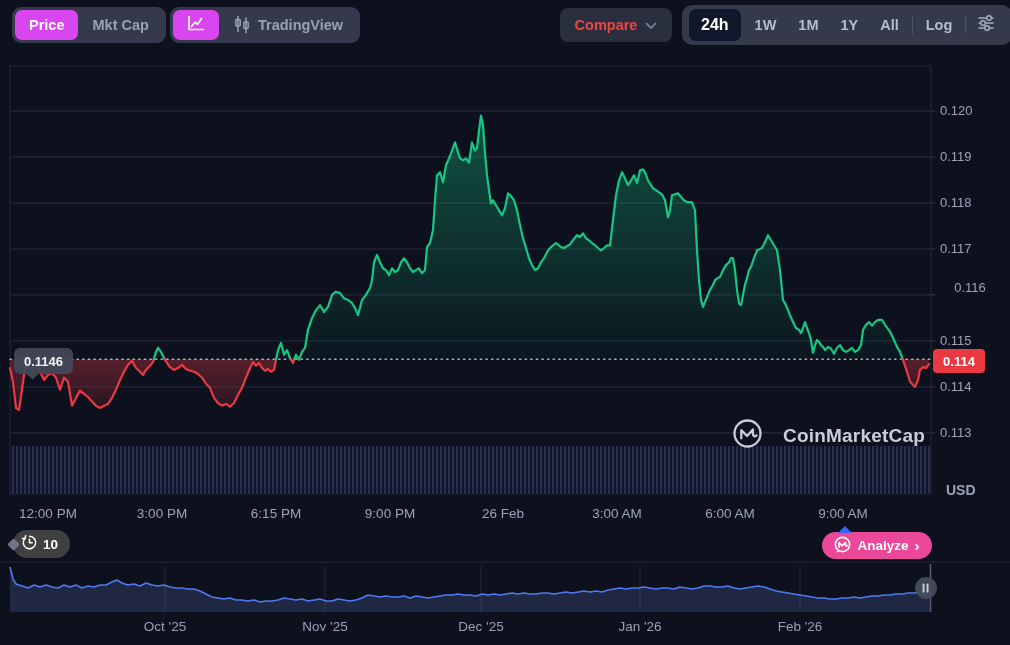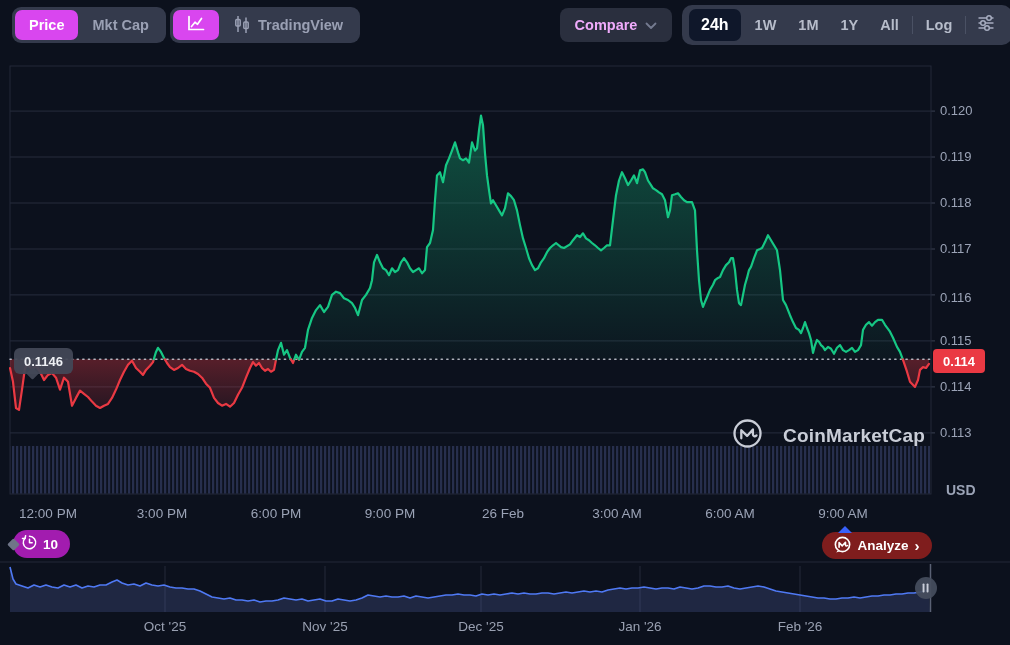--- a/index.html
+++ b/index.html
@@ -10,21 +10,21 @@
 
   
   .seg{position:absolute;top:7px;height:36px;display:flex;align-items:center;
        background:#343a4c;border-radius:9px;padding:3px;}
   .seg .opt{height:30px;display:flex;align-items:center;padding:0 14px;color:#9aa0b4;
             font-size:14.5px;font-weight:700;cursor:pointer;white-space:nowrap;}
   .seg .sel{background:#d946ef;border-radius:7px;color:#fff;}
   .seg .tv{gap:7px;}
   .compare{position:absolute;left:560px;top:8px;width:112px;height:34px;background:#2a2f3e;
            border-radius:8px;display:flex;align-items:center;justify-content:center;gap:8px;
-           color:#f0abfc;font-size:14.5px;font-weight:600;cursor:pointer;}
+           color:#ef4444;font-size:14.5px;font-weight:600;cursor:pointer;}
   .ranges{position:absolute;left:682px;top:5px;height:40px;background:#343a4c;border-radius:10px;
           display:flex;align-items:center;padding:0 8px 0 4px;}
   .ranges .r{padding:0 11px;color:#b6bcca;font-size:14.5px;font-weight:600;cursor:pointer;}
   .ranges .rsel{background:#0f172a;border-radius:7px;height:32px;display:flex;align-items:center;
           padding:0 12px;color:#fff;font-weight:700;margin:0 3px;}
   .ranges .sep{width:1px;height:18px;background:#4a5164;margin:0 2px;}
   .ranges .gear{display:flex;align-items:center;padding:0 7px;cursor:pointer;}
 
   
   .ylab{position:absolute;left:940px;width:60px;color:#9ba3b6;font-size:13px;}
@@ -38,26 +38,26 @@
   .tooltip .tip{position:absolute;left:14px;bottom:-4px;width:9px;height:9px;background:rgba(66,72,86,.95);
            transform:rotate(45deg);border-radius:1.5px;}
   .badge{position:absolute;left:933px;top:349px;width:52px;height:24px;background:#ea3943;border-radius:4px;
          display:flex;align-items:center;justify-content:center;color:#fff;font-size:13px;font-weight:700;}
 
   
   .watermark{position:absolute;left:732px;top:418px;display:flex;align-items:center;gap:20px;
              color:#d4d8e2;font-size:19px;font-weight:600;letter-spacing:.2px;opacity:.95;}
 
   
-  .hist{position:absolute;left:13px;top:530px;height:28px;padding:0 12px 0 8px;background:#a21caf;
+  .hist{position:absolute;left:13px;top:530px;height:28px;padding:0 12px 0 8px;background:#404040;
         border-radius:14px;display:flex;align-items:center;gap:5px;color:#fff;font-size:13.5px;
         font-weight:700;cursor:pointer;}
   .hist .tip{position:absolute;left:-4px;top:9.5px;width:9px;height:9px;background:#6f7588;
         transform:rotate(45deg);border-radius:1.5px;}
-  .analyze{position:absolute;left:822px;top:532px;height:27px;width:110px;background:#7f1d1d;
+  .analyze{position:absolute;left:822px;top:532px;height:27px;width:110px;background:#ec4899;
         border-radius:14px;display:flex;align-items:center;justify-content:center;gap:6px;color:#fff;
         font-size:13.5px;font-weight:700;cursor:pointer;}
   .analyze .ptr{position:absolute;left:16px;top:-6px;width:0;height:0;border-left:7px solid transparent;
         border-right:7px solid transparent;border-bottom:7px solid #3861fb;}
   .analyze .chev{font-size:15px;font-weight:700;margin-top:-1px;}
 </style>
 </head>
 <body>
 
 <div class="stage">
@@ -184,29 +184,29 @@
         </svg>
       </span>
     </div>
   </div>
 
   <div id="y-axis">
       <div class="ylab" style="top: 103px;">0.120</div>
       <div class="ylab" style="top: 149px;">0.119</div>
       <div class="ylab" style="top: 195px;">0.118</div>
       <div class="ylab" style="top: 241px;">0.117</div>
-      <div class="ylab" style="top: 290px;">0.116</div>
+      <div class="ylab" style="top: 280px; text-align: center;">0.116</div>
       <div class="ylab" style="top: 333px;">0.115</div>
       <div class="ylab" style="top: 379px;">0.114</div>
       <div class="ylab" style="top: 425px;">0.113</div>
     </div>
   <div id="x-axis">
       <div class="xlab" style="left: 3px;">12:00 PM</div>
       <div class="xlab" style="left: 117px;">3:00 PM</div>
-      <div class="xlab" style="left: 231px;">6:00 PM</div>
+      <div class="xlab" style="left: 231px;">6:15 PM</div>
       <div class="xlab" style="left: 345px;">9:00 PM</div>
       <div class="xlab" style="left: 458px;">26 Feb</div>
       <div class="xlab" style="left: 572px;">3:00 AM</div>
       <div class="xlab" style="left: 685px;">6:00 AM</div>
       <div class="xlab" style="left: 798px;">9:00 AM</div>
     </div>
   <div class="usd">USD</div>
   <div id="nav-labels">
       <div class="navlab" style="left: 120px;">Oct '25</div>
       <div class="navlab" style="left: 280px;">Nov '25</div>

